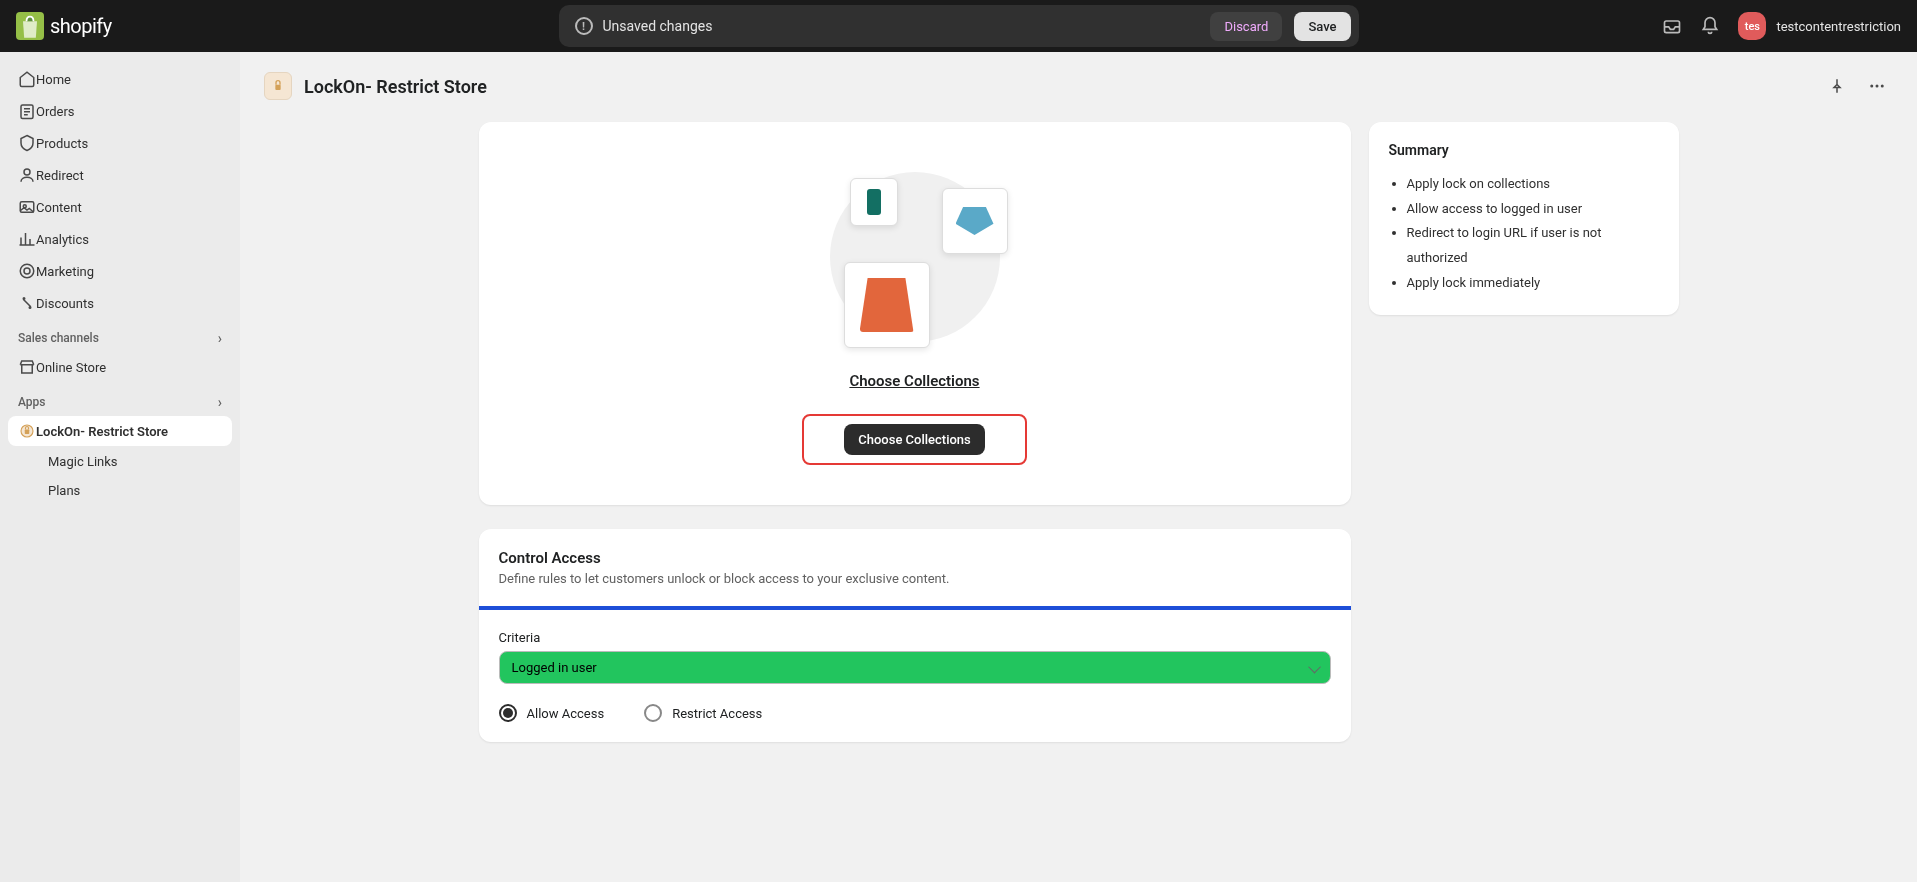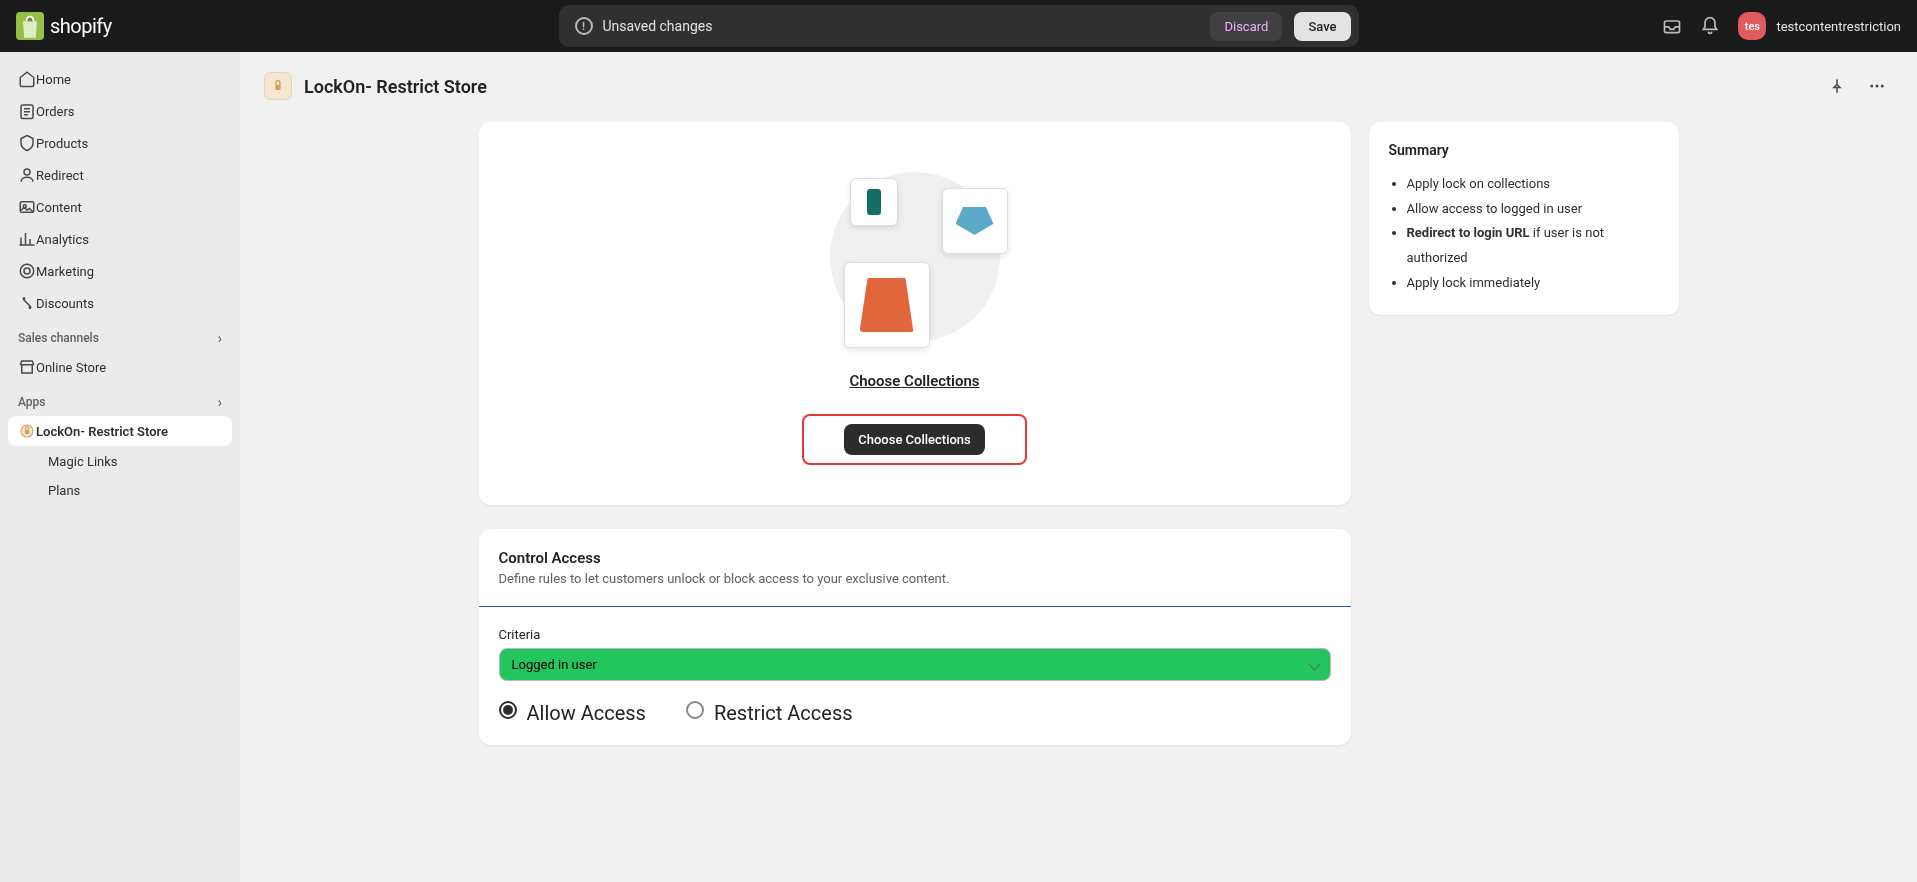--- a/index.html
+++ b/index.html
@@ -58,35 +58,35 @@
 .illus-box.b { width: 66px; height: 66px; top: 16px; right: -8px; }
 .illus-box.c { width: 86px; height: 86px; bottom: -6px; left: 14px; }
 .illus-shape { border-radius: 3px; }
 .illus-title { font-size: 15px; font-weight: 600; margin-bottom: 24px; }
 .highlight-box { border: 2px solid #e53935; border-radius: 8px; padding: 8px 40px; }
 .btn-dark { background: #2c2c2c; color: #fff; border: none; border-radius: 8px; padding: 8px 14px; font-size: 13px; font-weight: 500; cursor: pointer; }
 
 
 .card-title { font-size: 15px; font-weight: 600; margin-bottom: 4px; }
 .card-desc { font-size: 13px; color: #616161; }
-.card-divider { border-top: 1px solid #1d4ed8; margin: 20px -20px 0; padding: 20px 20px 0; }
+.card-divider { border-top: 4px solid #1d4ed8; margin: 20px -20px 0; padding: 20px 20px 0; }
 .field-label { font-size: 13px; margin-bottom: 6px; display: block; }
 .select { width: 100%; padding: 8px 12px; border: 1px solid #bbb; border-radius: 8px; font-size: 13px; background: #22c55e; appearance: none; position: relative; }
 .select-wrap { position: relative; }
 .select-wrap::after { content: ""; position: absolute; right: 12px; top: 50%; width: 8px; height: 8px; border-right: 1px solid #666; border-bottom: 1px solid #666; transform: translateY(-60%) rotate(45deg); pointer-events: none; }
 .radio-row { display: flex; gap: 40px; margin-top: 20px; }
-.radio-item { display: flex; align-items: flex-start; gap: 10px; font-size: 20px; cursor: pointer; }
+.radio-item { display: flex; align-items: center; gap: 10px; font-size: 13px; cursor: pointer; }
 .radio { width: 18px; height: 18px; border: 2px solid #888; border-radius: 50%; display: inline-flex; align-items: center; justify-content: center; }
 .radio.checked { border-color: #2c2c2c; }
 .radio.checked::after { content: ""; width: 10px; height: 10px; background: #2c2c2c; border-radius: 50%; }
 
 
 .summary-title { font-size: 14px; font-weight: 600; margin-bottom: 14px; }
 .summary-list { list-style: disc; padding-left: 18px; font-size: 13px; line-height: 1.9; color: #303030; }
-.summary-list b { font-weight: 700; }
+.summary-list b { font-weight: 400; }
 
 svg { display: block; }
 </style>
 </head>
 <body>
 
 <div class="topbar">
   <div class="logo">
     <div class="logo-bag">
       <svg viewBox="0 0 24 24" width="28" height="28">

